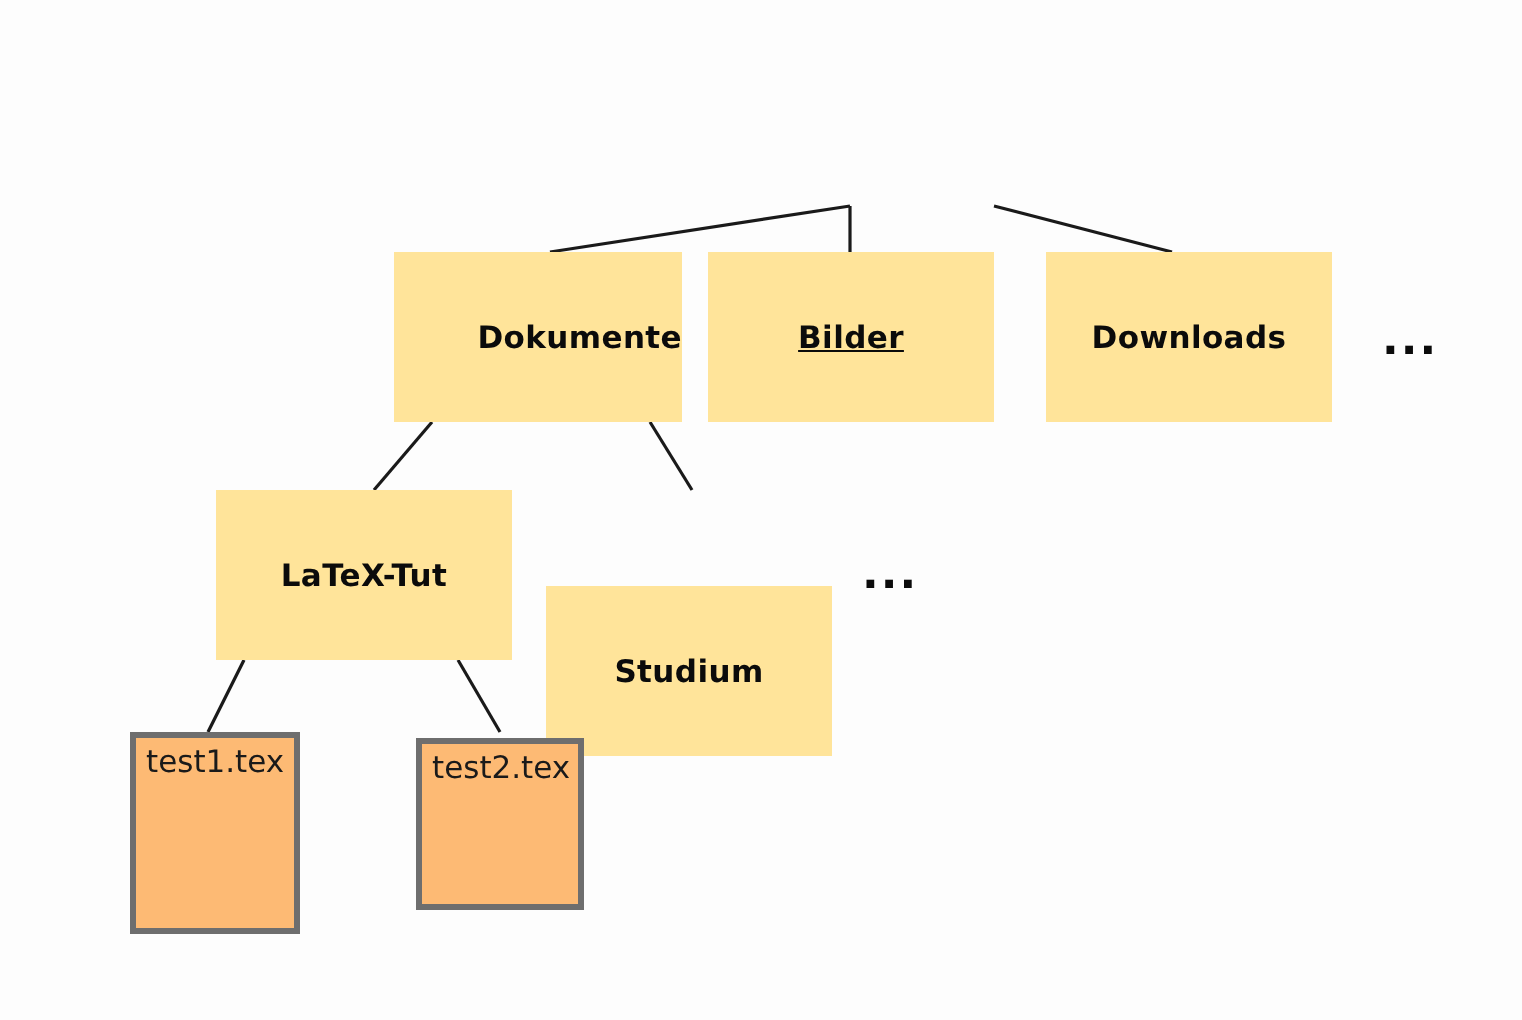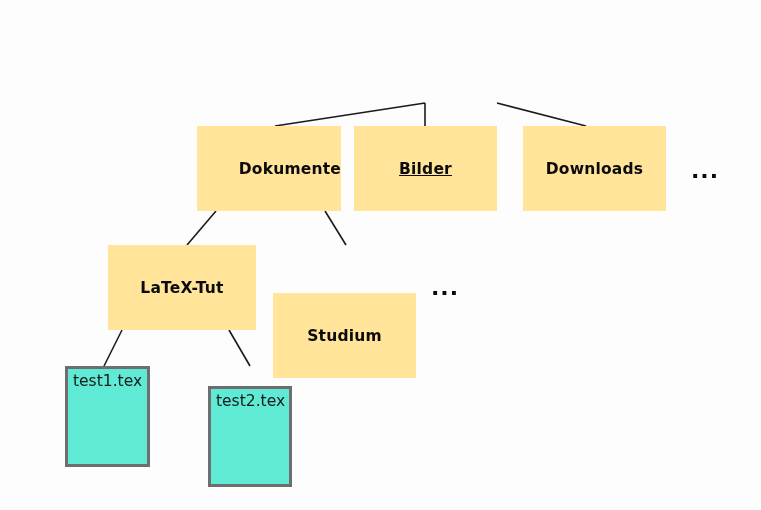--- a/index.html
+++ b/index.html
@@ -34,21 +34,21 @@
     justify-content: center;
   }
   .node.folder {
     background: #ffe49a;
     color: #0b0b0b;
     font-weight: bold;
     font-size: 15.5px;
     letter-spacing: 0.2px;
   }
   .node.file {
-    background: #5eead4;
+    background: #fdba74;
     border: 3px solid #6e6e6e;
     color: #1a1a1a;
     font-weight: normal;
     font-size: 15.5px;
     align-items: flex-start;
     justify-content: flex-start;
   }
   .node.file .label {
     padding: 4px 5px 0 5px;
     line-height: 1.15;
@@ -90,18 +90,18 @@
     </div>
     <div class="node folder" style="left: 108px; top: 245px; width: 148px; height: 85px;">
       <span class="label">LaTeX-Tut</span>
     </div>
     <div class="node folder" style="left: 273px; top: 245px; width: 143px; height: 85px; margin-top: 48px;">
       <span class="label">Studium</span>
     </div>
     <div class="node file" style="left: 65px; top: 366px; width: 85px; height: 101px;">
       <span class="label">test1.tex</span>
     </div>
-    <div class="node file" style="left: 208px; top: 386px; width: 84px; height: 101px;">
+    <div class="node file" style="left: 208px; top: 369px; width: 84px; height: 86px;">
       <span class="label">test2.tex</span>
     </div>
     <span class="ellipsis" style="left: 691px; top: 160px;">...</span>
     <span class="ellipsis" style="left: 431px; top: 277px;">...</span>
   </div>
 
 </body></html>

